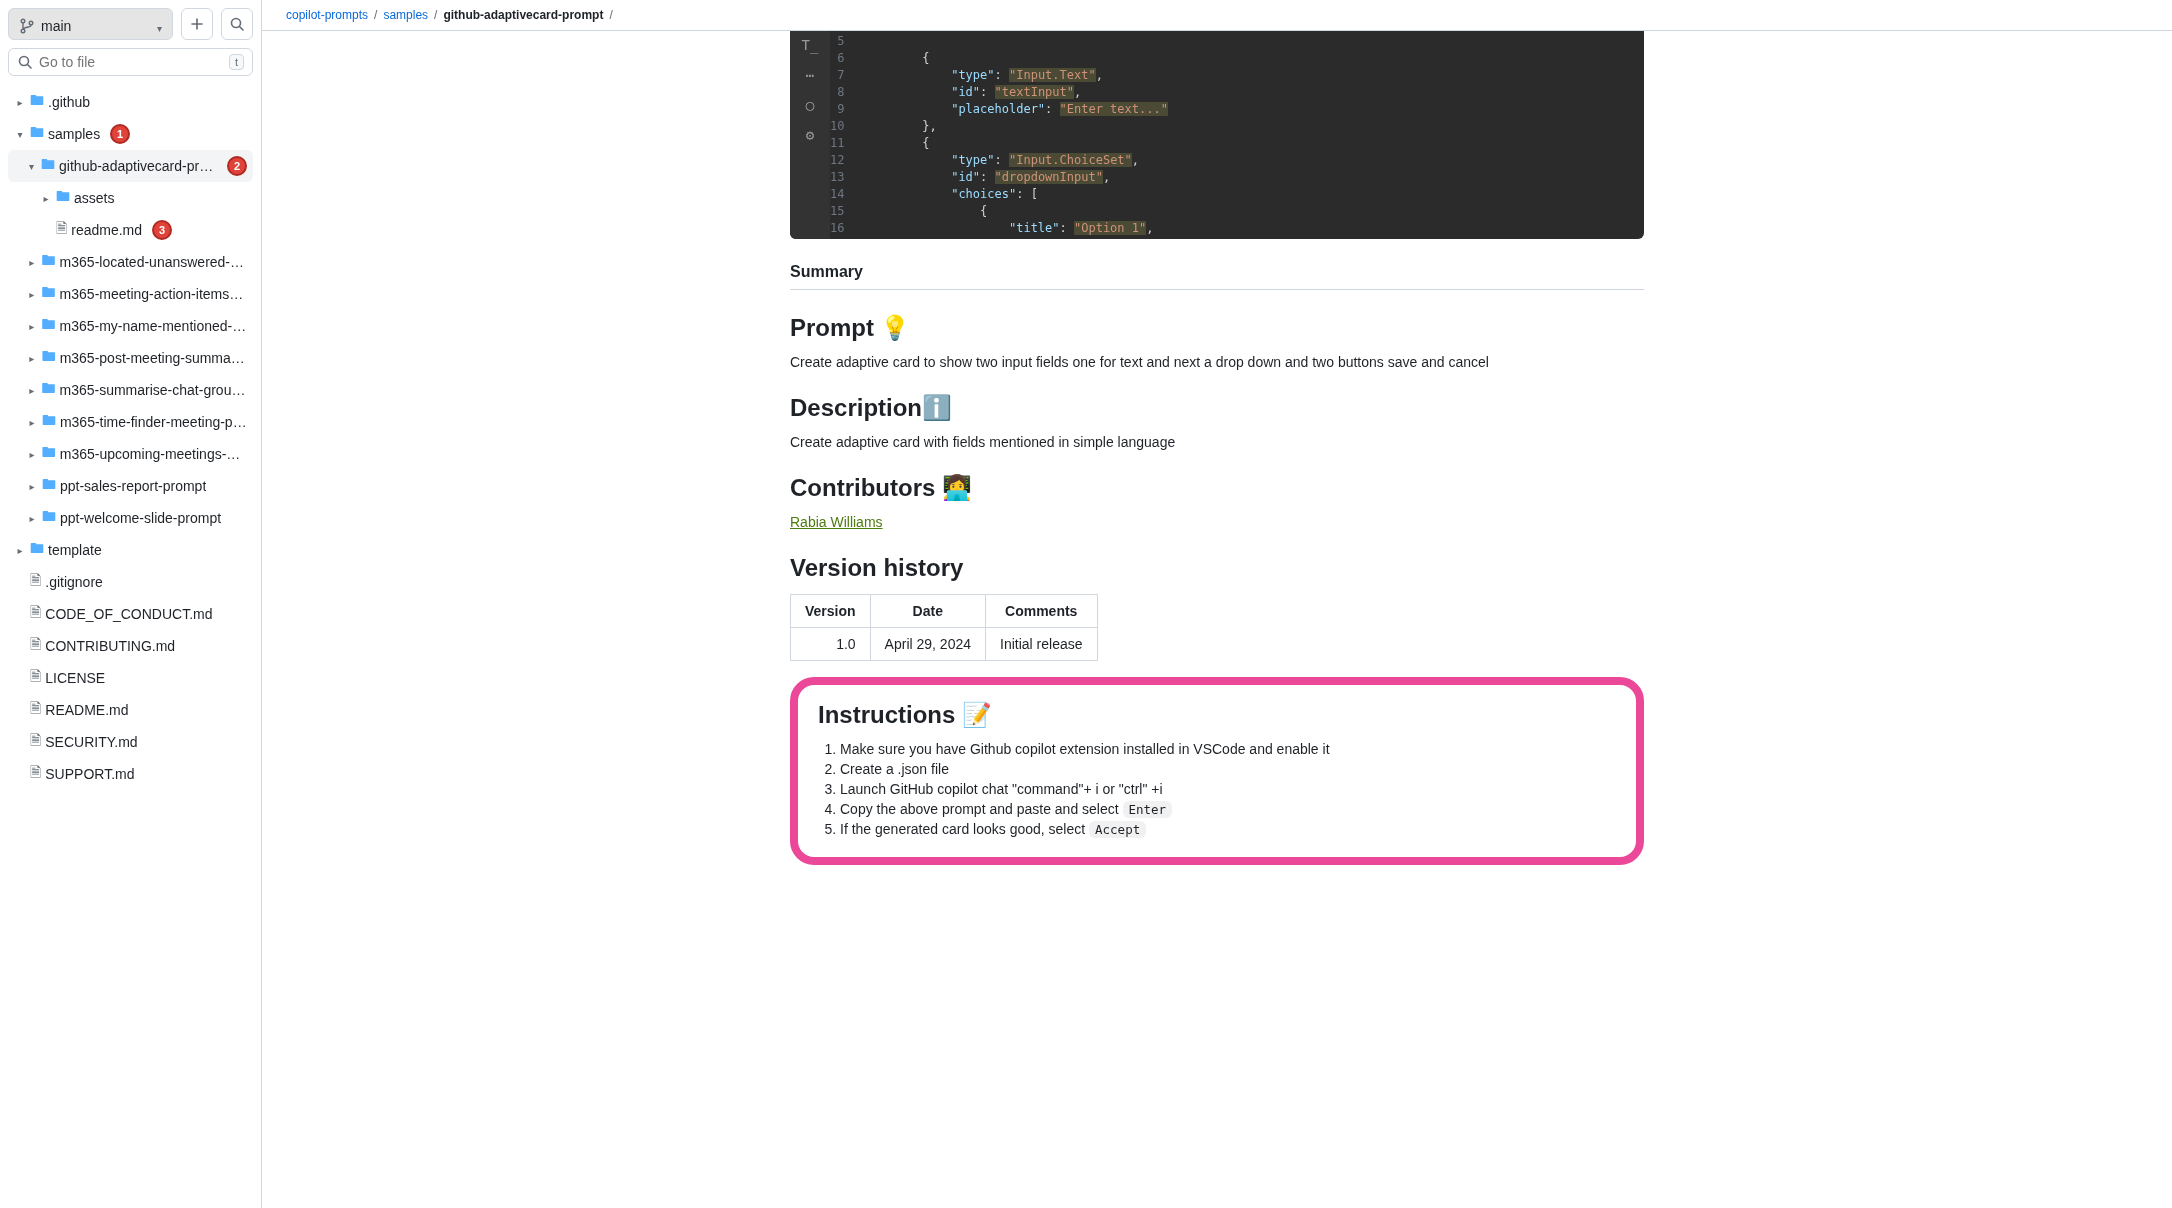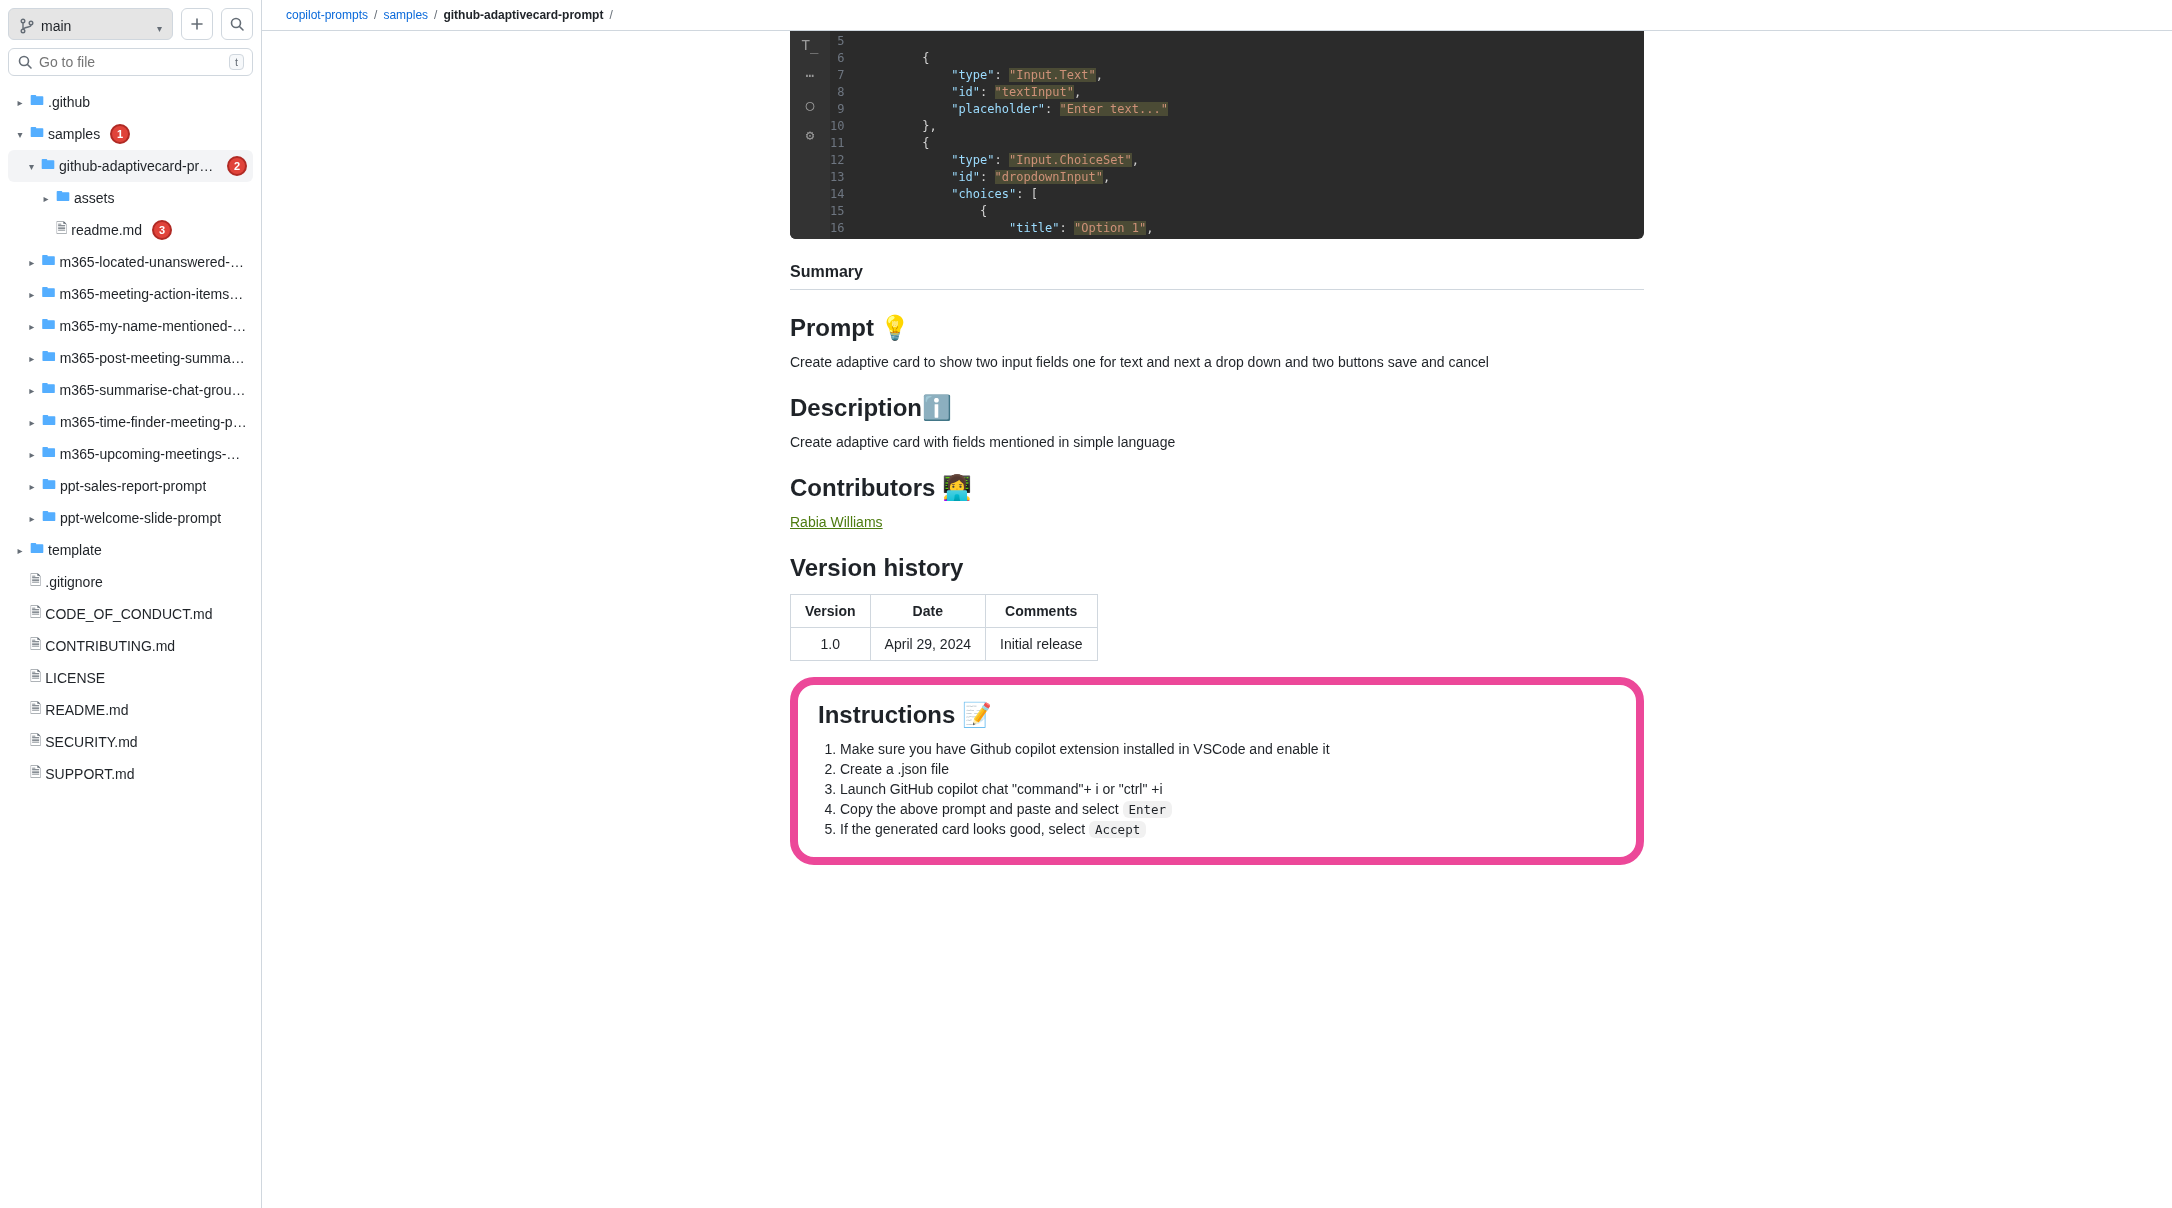--- a/index.html
+++ b/index.html
@@ -45,21 +45,21 @@
 .tok-brace { color: #d4d4d4; }
 .tok-key { color: #9cdcfe; }
 .tok-str { color: #ce9178; }
 .hl { background: #4b4b35; }
 
 h2 { font-size: 16px; font-weight: 600; margin-top: 24px; padding-bottom: 8px; border-bottom: 1px solid #d0d7de; }
 h3 { font-size: 24px; font-weight: 600; margin-top: 24px; margin-bottom: 12px; }
 p { margin: 12px 0; }
 a.link { color: #4d7c0f; text-decoration: underline; }
 table.ver { border-collapse: collapse; margin-top: 8px; }
-table.ver th, table.ver td { border: 1px solid #d0d7de; padding: 8px 14px; text-align: center; }
+table.ver th, table.ver td { border: 1px solid #d0d7de; padding: 8px 14px; text-align: right; }
 table.ver th { font-weight: 600; background: #fff; text-align: center; }
 .callout { border: 8px solid #ec4899; border-radius: 24px; padding: 12px 20px 16px; margin-top: 16px; }
 ol.instr { margin-left: 22px; }
 ol.instr li { margin: 4px 0; }
 code.inline { background: #f1f1f1; padding: 1px 6px; border-radius: 6px; font-family: ui-monospace, SFMono-Regular, Menlo, monospace; font-size: 12.5px; }
 .svgicon { width: 16px; height: 16px; }
 </style>
 </head>
 <body>
 

